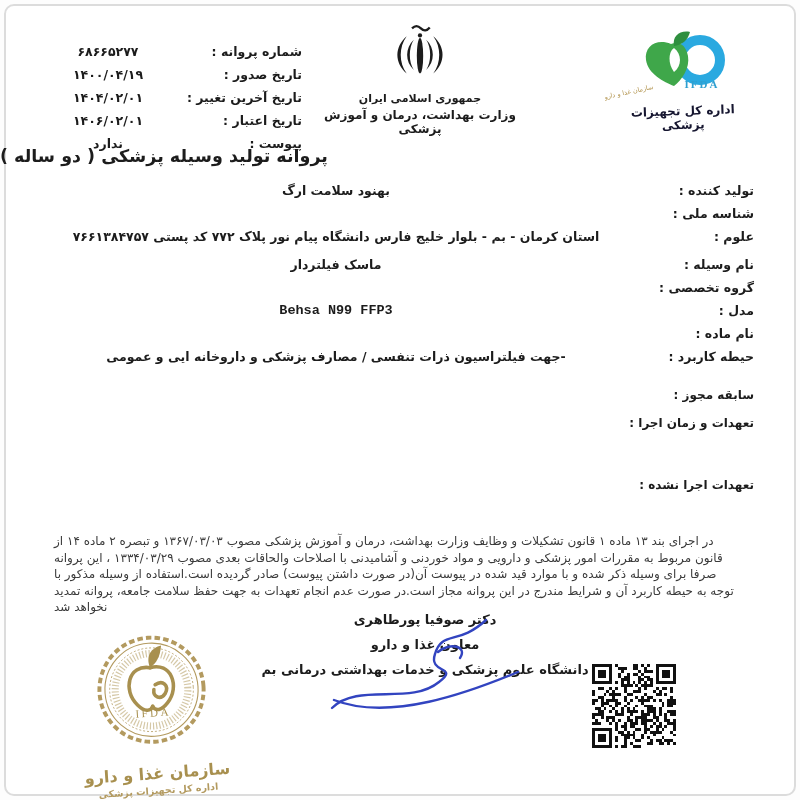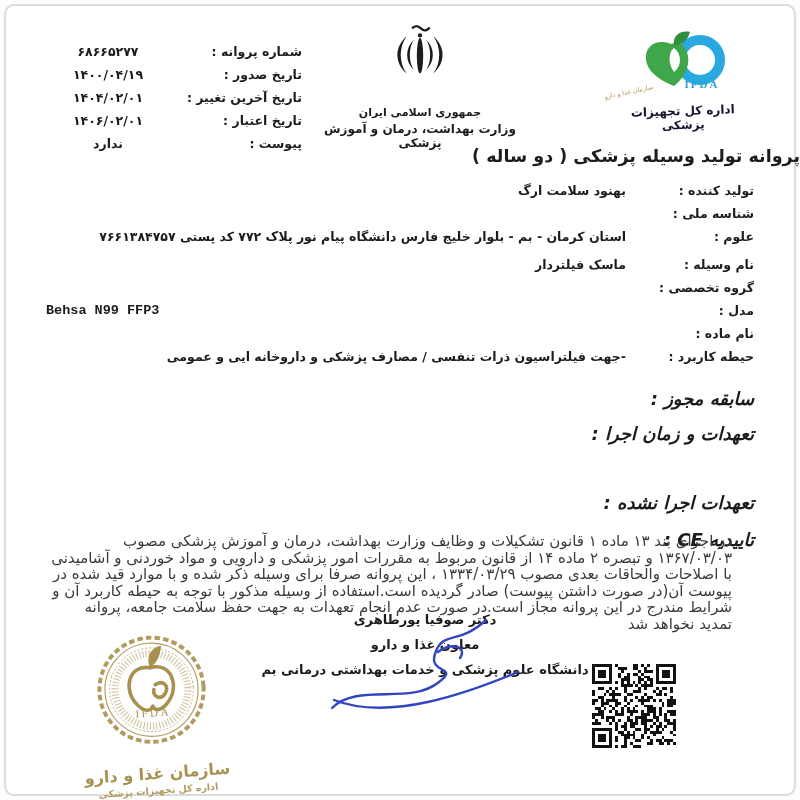--- a/index.html
+++ b/index.html
@@ -10,45 +10,45 @@
   .page-frame{position:absolute;inset:4px;border:2px solid #dcdcdc;border-radius:10px;background:#fff;}
 
   
   .hdr-left{position:absolute;top:44px;left:52px;width:250px;direction:rtl;}
   .hdr-row{display:flex;justify-content:space-between;font-size:12.5px;font-weight:bold;margin-bottom:8px;}
   .hdr-row .lbl{white-space:nowrap;}
   .hdr-row .val{width:112px;text-align:center;white-space:nowrap;}
 
   .hdr-center{position:absolute;top:22px;left:320px;width:200px;text-align:center;}
   .hdr-center .emblem{display:inline-block;}
-  .hdr-center .gov-line{font-size:11px;font-weight:bold;margin-top:16px;direction:rtl;text-align:center;}
+  .hdr-center .gov-line{font-size:11px;font-weight:bold;margin-top:2px;direction:rtl;text-align:center;}
   .hdr-center .ministry-line{font-size:12px;font-weight:bold;margin-top:3px;direction:rtl;letter-spacing:.5px;}
 
   .hdr-right{position:absolute;top:30px;right:42px;width:150px;text-align:center;}
   .hdr-right .dept{font-size:12px;font-weight:bold;color:#161630;margin-top:4px;direction:rtl;transform:rotate(-2deg);}
   .ifda-tiny{position:absolute;left:-4px;top:58px;font-size:6.5px;color:#b39550;transform:rotate(-12deg);}
 
   
-  .doc-title{position:absolute;top:146px;left:0;width:100%;text-align:right;font-size:17.5px;font-weight:bold;direction:rtl;}
+  .doc-title{position:absolute;top:146px;left:0;width:100%;text-align:left;font-size:17.5px;font-weight:bold;direction:rtl;}
 
   
   .block{position:absolute;right:46px;left:46px;direction:rtl;}
   .row{display:flex;font-size:12.5px;font-weight:bold;margin-bottom:9px;line-height:1.1;}
   .row .lbl{width:128px;flex:0 0 128px;white-space:nowrap;}
-  .row .val{flex:1;}
+  .row .val{flex:1;text-align:center;}
   .latin{font-family:Liberation Mono, monospace;font-size:13.5px;direction:ltr;unicode-bidi:embed;}
   .blk-producer{top:184px;}
   .blk-device{top:258px;}
   .blk-sections{top:388px;}
-  .sec-row{font-size:18px;font-weight:bold;direction:rtl;font-style:italic;}
+  .sec-row{font-size:12px;font-weight:bold;direction:rtl;}
   .gap-s{margin-bottom:14px;} .gap-l{margin-bottom:48px;} .gap-m{margin-bottom:16px;}
 
   
-  .legal{position:absolute;top:533px;left:48px;width:684px;direction:rtl;text-align:right;
-         font-size:15px;line-height:16.5px;color:#3a3a3a;}
+  .legal{position:absolute;top:533px;left:54px;width:684px;direction:rtl;text-align:left;
+         font-size:12px;line-height:16.5px;color:#3a3a3a;}
 
   
   .signature{position:absolute;top:607px;left:210px;width:430px;text-align:center;direction:rtl;
              font-size:13px;font-weight:bold;line-height:25px;}
   .sig-scribble{position:absolute;top:612px;left:318px;width:210px;height:110px;pointer-events:none;}
 
   
   .seal{position:absolute;top:626px;left:58px;width:190px;text-align:center;transform:rotate(-4deg);}
   .seal .seal-org{font-size:16px;font-weight:bold;color:#a8904f;direction:rtl;margin-top:-6px;}
   .seal .seal-dept{font-size:9.5px;font-weight:bold;color:#b39a5f;direction:rtl;margin-top:2px;}
@@ -150,21 +150,20 @@
   <div class="row">
     <span class="lbl">حیطه کاربرد :</span>
     <span class="val">-جهت فیلتراسیون ذرات تنفسی / مصارف پزشکی و داروخانه ایی و عمومی</span>
   </div>
 </div>
 
 <div class="block blk-sections">
   <div class="sec-row gap-s">سابقه مجوز :</div>
   <div class="sec-row gap-l">تعهدات و زمان اجرا :</div>
   <div class="sec-row gap-m">تعهدات اجرا نشده :</div>
-  <div class="sec-row">تاییدیه CE :</div>
 </div>
 
 <div class="legal">در اجرای بند ۱۳ ماده ۱ قانون تشکیلات و وظایف وزارت بهداشت، درمان و آموزش پزشکی مصوب ۱۳۶۷/۰۳/۰۳ و تبصره ۲ ماده ۱۴ از قانون مربوط به مقررات امور پزشکی و دارویی و مواد خوردنی و آشامیدنی با اصلاحات والحاقات بعدی مصوب ۱۳۳۴/۰۳/۲۹ ، این پروانه صرفا برای وسیله ذکر شده و با موارد قید شده در پیوست آن(در صورت داشتن پیوست) صادر گردیده است.استفاده از وسیله مذکور با توجه به حیطه کاربرد آن و شرایط مندرج در این پروانه مجاز است.در صورت عدم انجام تعهدات به جهت حفظ سلامت جامعه، پروانه تمدید نخواهد شد</div>
 
 <div class="signature">
   <div>دکتر صوفیا پورطاهری</div>
   <div>معاون غذا و دارو</div>
   <div>دانشگاه علوم پزشکی و خدمات بهداشتی درمانی بم</div>
 </div>
 <svg class="sig-scribble" viewBox="0 0 210 110">

